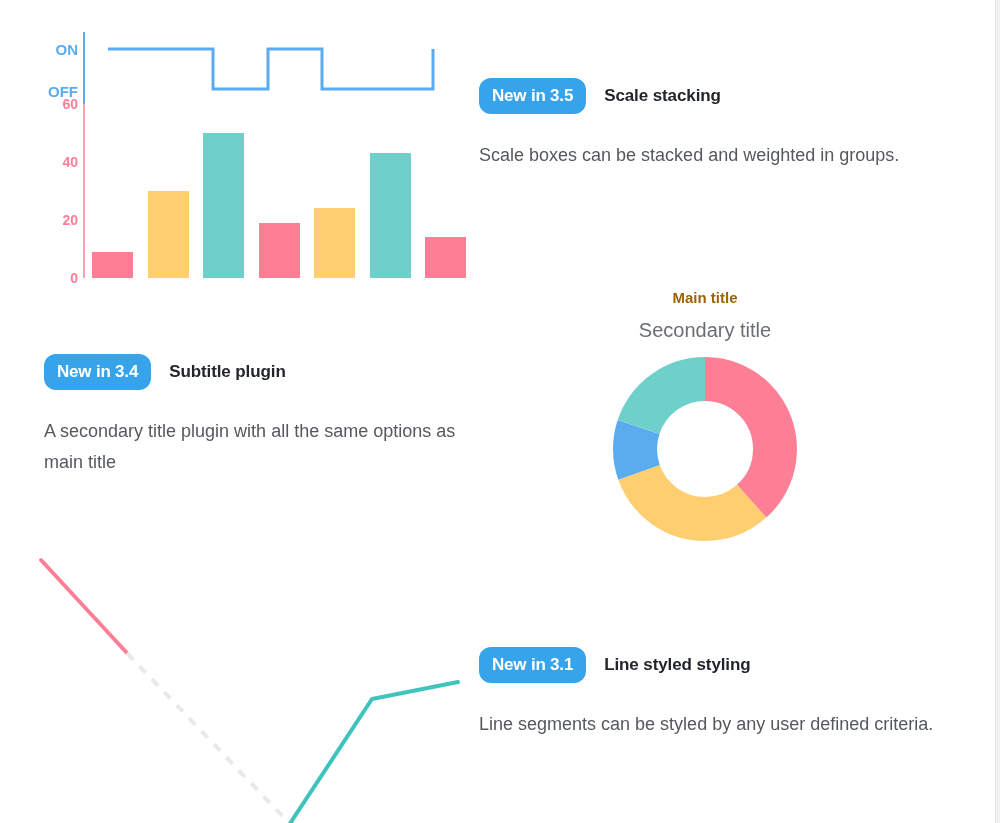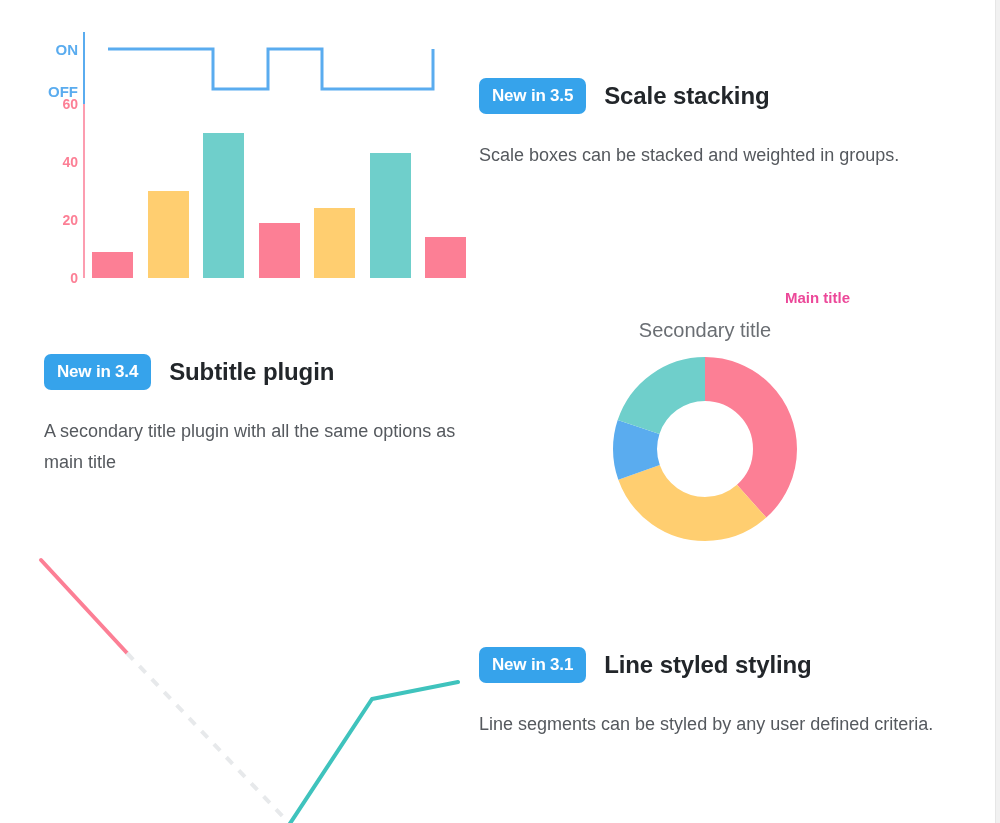--- a/index.html
+++ b/index.html
@@ -30,25 +30,25 @@
   }
   .badge {
     display: inline-block;
     background: #36a3eb;
     color: #ffffff;
     font-size: 17px;
     font-weight: bold;
     letter-spacing: -0.2px;
     line-height: 1;
     padding: 9px 13px 10px 13px;
-    border-radius: 7px;
+    border-radius: 12px;
     white-space: nowrap;
   }
   .feature-title {
-    font-size: 24px;
+    font-size: 17px;
     font-weight: bold;
     color: #22262a;
     letter-spacing: -0.1px;
     white-space: nowrap;
   }
   .feature-body {
     margin-top: 26px;
     font-size: 18px;
     line-height: 31px;
     color: #55595e;
@@ -57,24 +57,24 @@
 
   
   .panel { position: absolute; }
 
   
   #combo-panel { left: 0px; top: 4px; width: 470px; height: 300px; }
 
   
   #doughnut-panel { left: 560px; top: 290px; width: 290px; height: 270px; }
   .dn-main-title {
-    text-align: right;
+    text-align: center;
     font-size: 15px;
     font-weight: bold;
-    color: #ec4899;
+    color: #a16207;
     line-height: 1;
   }
   .dn-sub-title {
     text-align: center;
     font-size: 20px;
     font-weight: 400;
     color: #6a6e73;
     line-height: 1;
     margin-top: 15px;
   }

